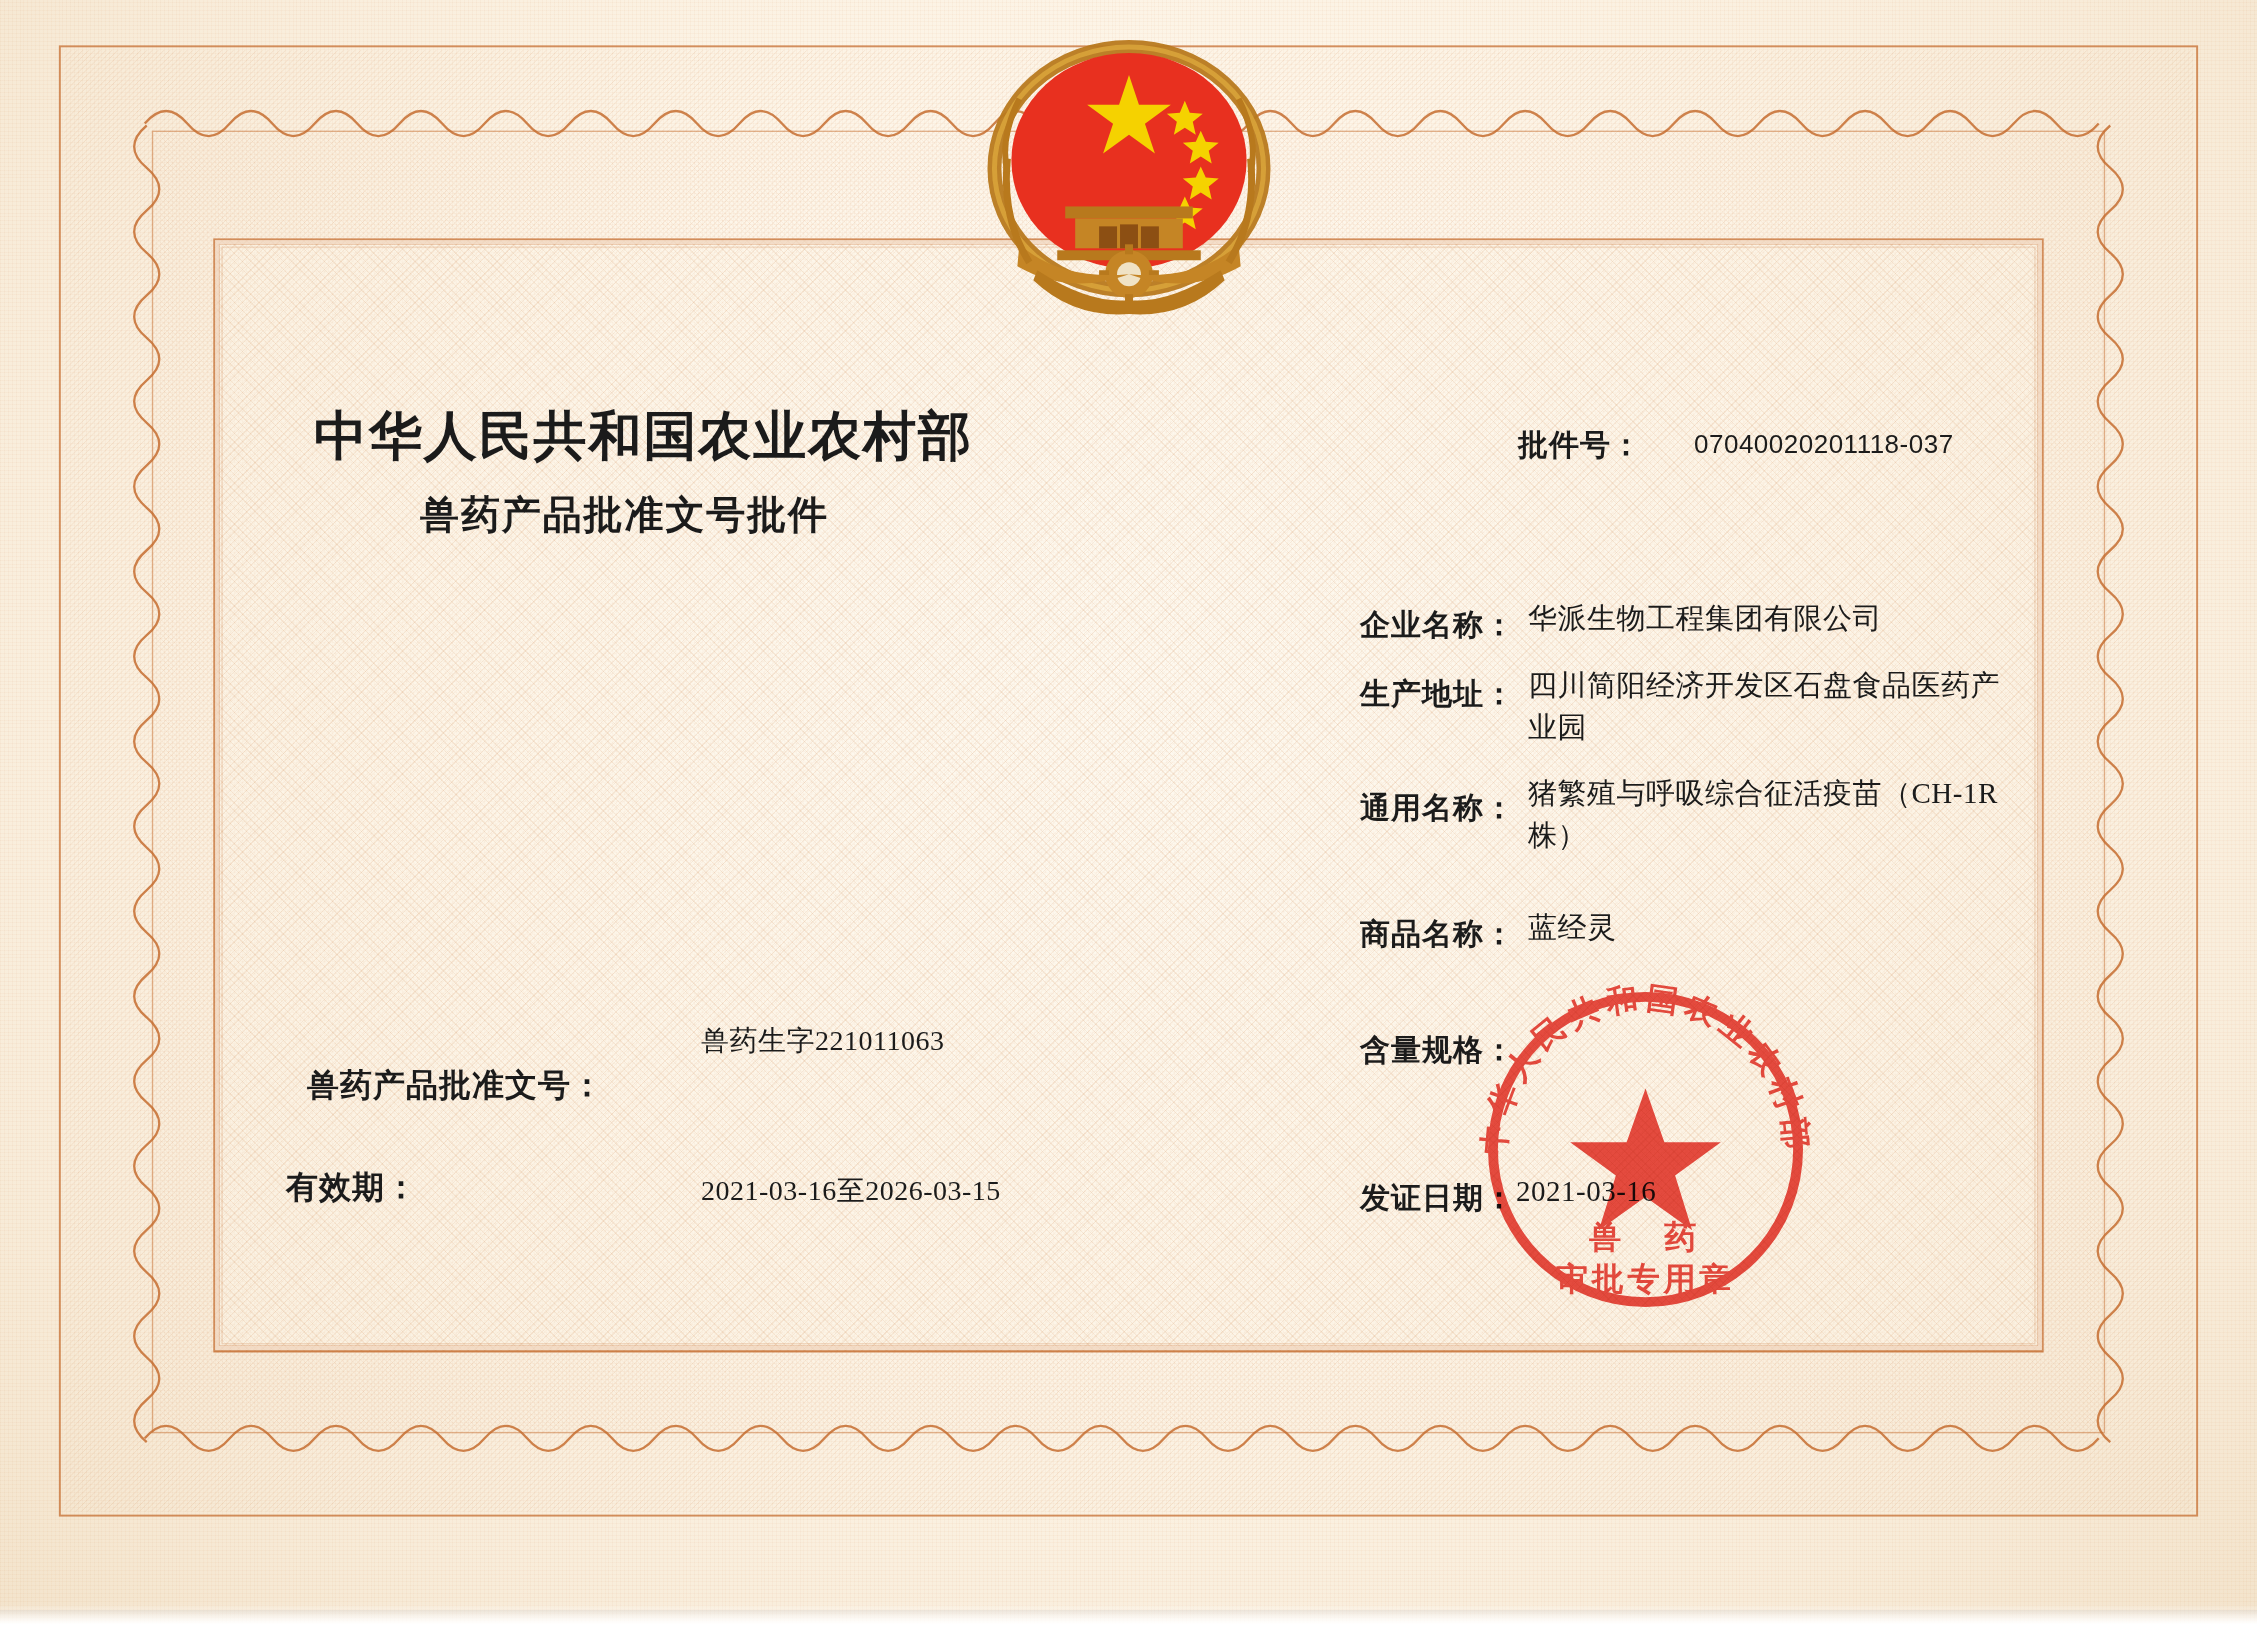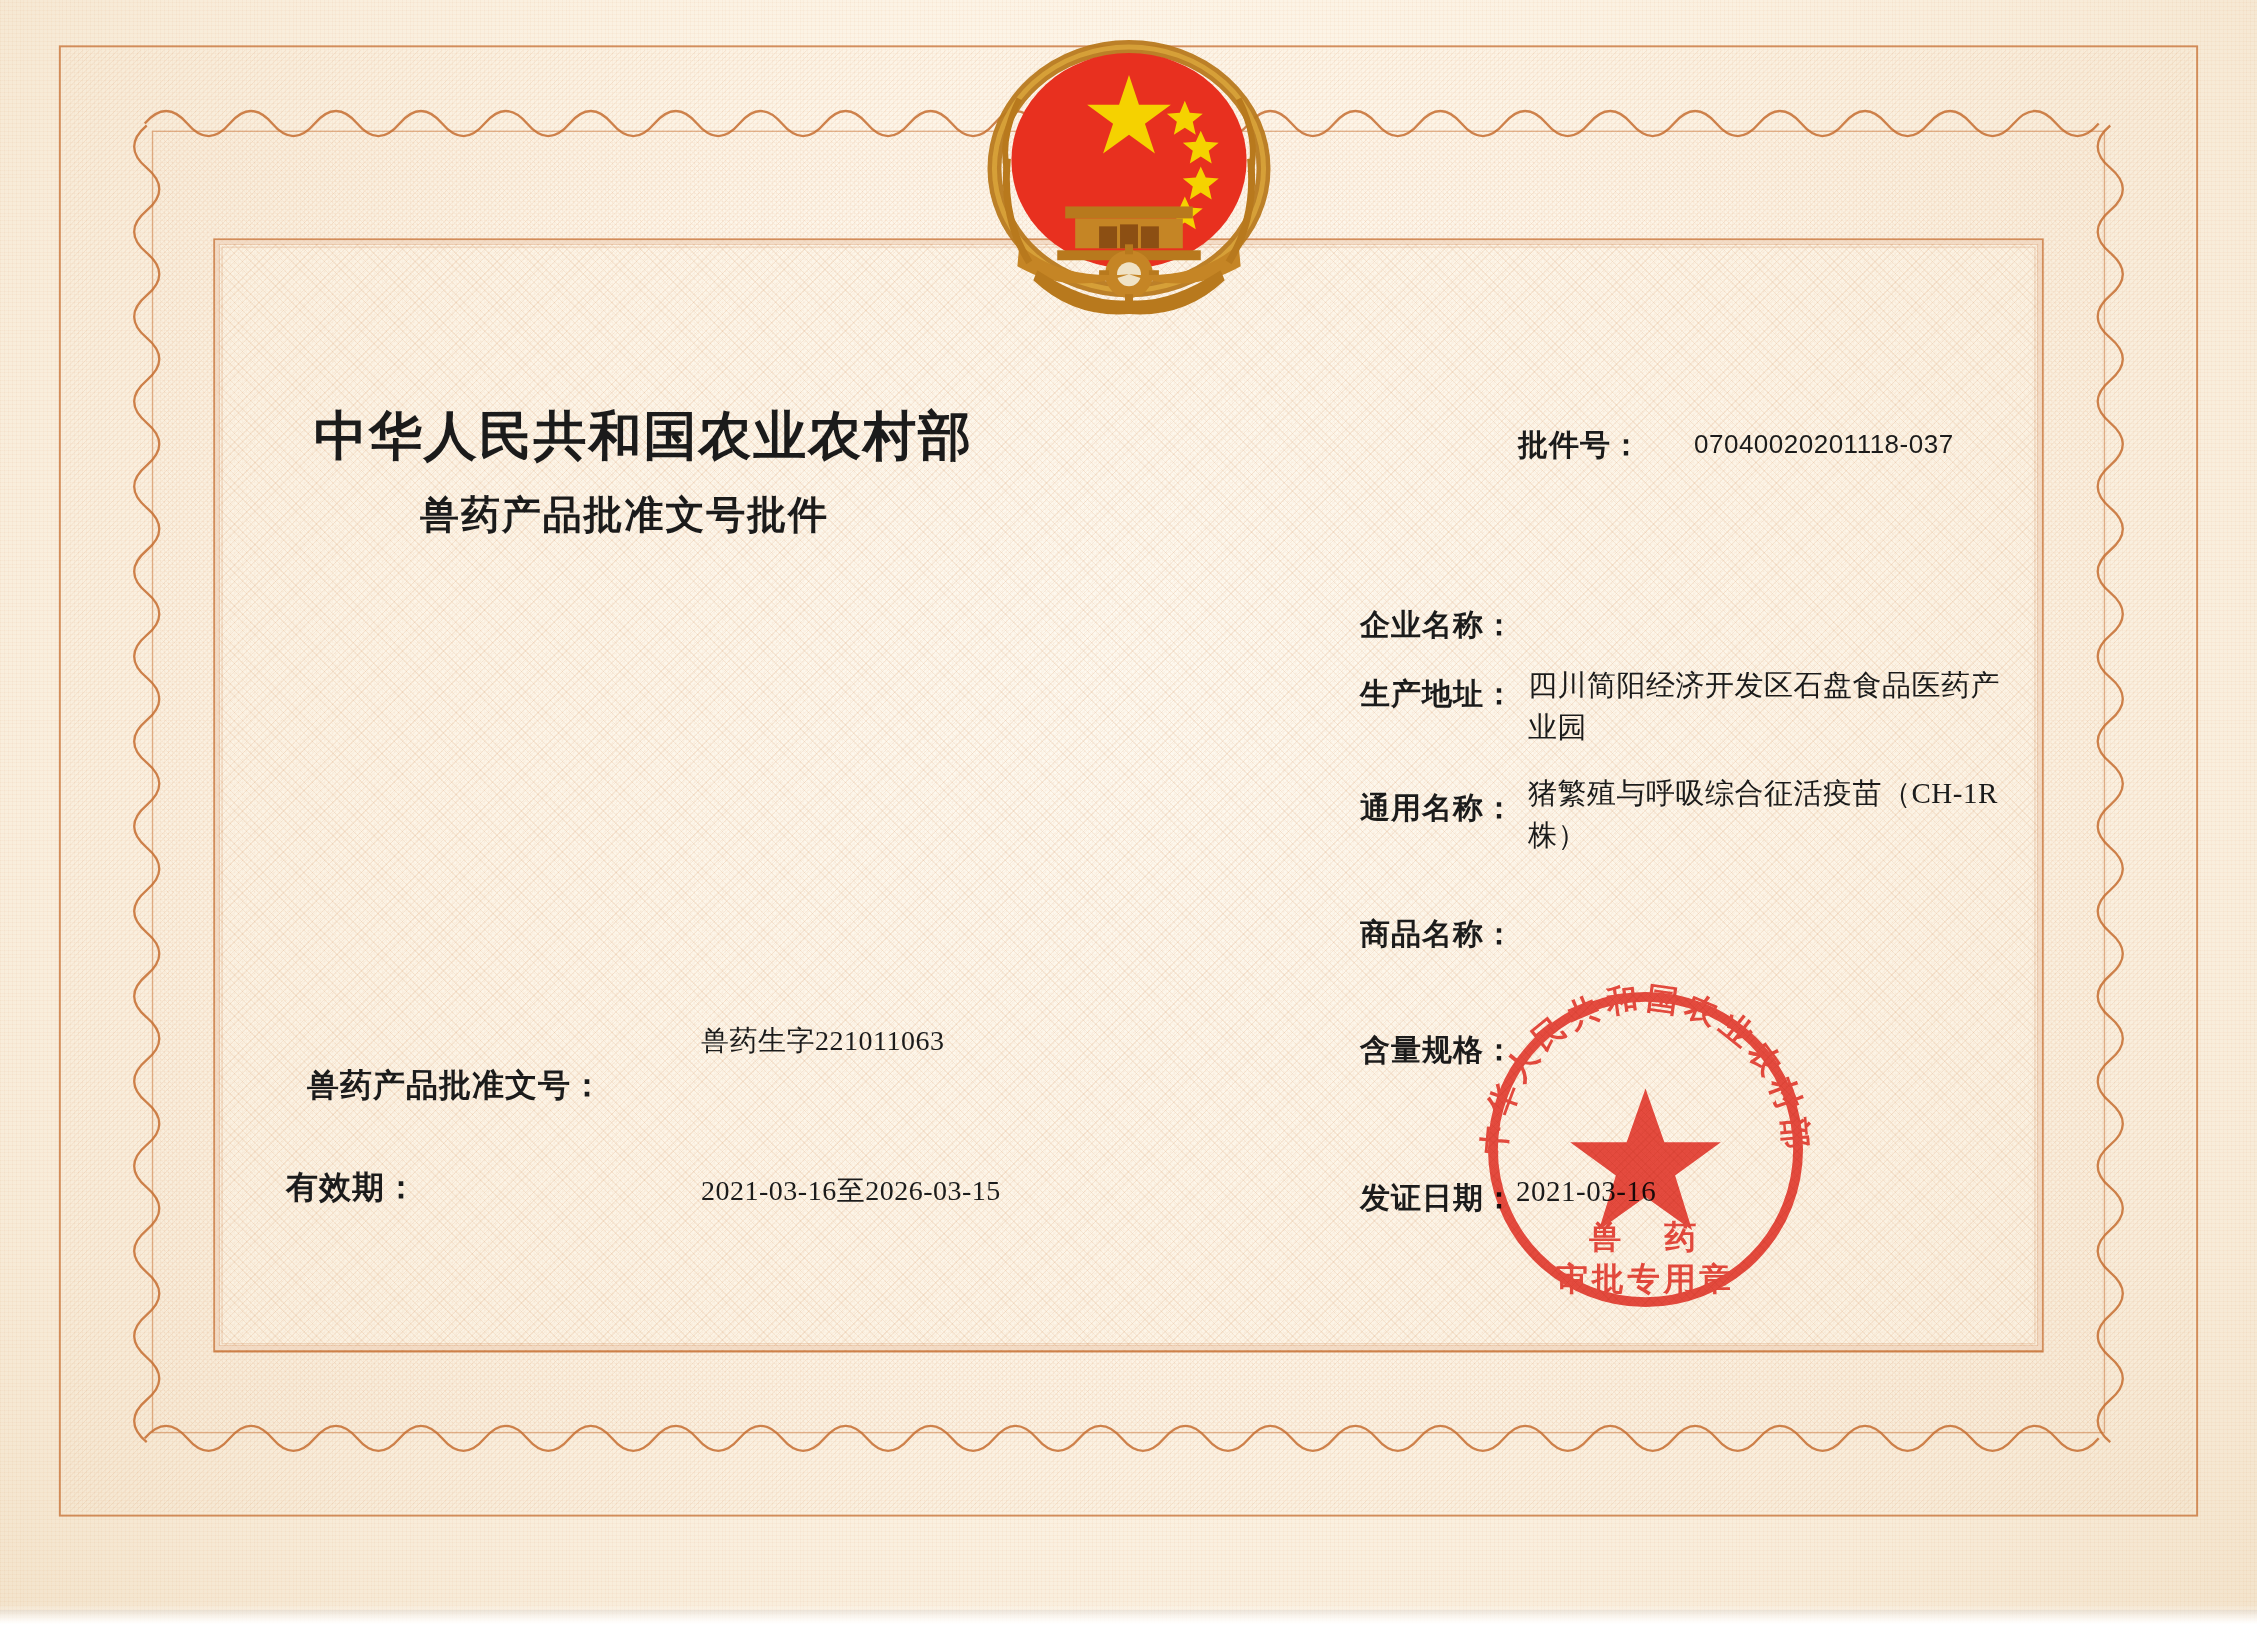--- a/index.html
+++ b/index.html
@@ -303,28 +303,30 @@
   <div class="content">
 
     <div class="title-main">中华人民共和国农业农村部</div>
     <div class="title-sub">兽药产品批准文号批件</div>
 
     <div class="approval-no-label">批件号：</div>
     <div class="approval-no-value">07040020201118-037</div>
 
 
     <div class="field-label" style="left:1332px; top:597px; width:183px;">企业名称：</div>
+    <div class="field-value cn" style="left:1528px; top:597px; width:521px;">华派生物工程集团有限公司</div>
 
     <div class="field-label" style="left:1332px; top:666px; width:183px;">生产地址：</div>
     <div class="field-value cn" style="left:1528px; top:664px; width:483px;">四川简阳经济开发区石盘食品医药产业园</div>
 
     <div class="field-label" style="left:1332px; top:780px; width:183px;">通用名称：</div>
     <div class="field-value cn" style="left:1528px; top:772px; width:502px;">猪繁殖与呼吸综合征活疫苗（CH-1R株）</div>
 
     <div class="field-label" style="left:1332px; top:906px; width:183px;">商品名称：</div>
+    <div class="field-value cn" style="left:1528px; top:906px; width:386px;">蓝经灵</div>
 
     <div class="field-label" style="left:1332px; top:1022px; width:183px;">含量规格：</div>
 
     <div class="field-label" style="left:1332px; top:1170px; width:183px;">发证日期：</div>
     <div class="field-value" style="left:1516px; top:1170px; width:319px;">2021-03-16</div>
 
     <div class="left-label" style="left:286px; top:1064px;margin-left:21px;">兽药产品批准文号：</div>
     <div class="left-value" style="left:701px; top:1022px;">兽药生字221011063</div>
 
     <div class="left-label" style="left:286px; top:1166px;">有效期：</div>

